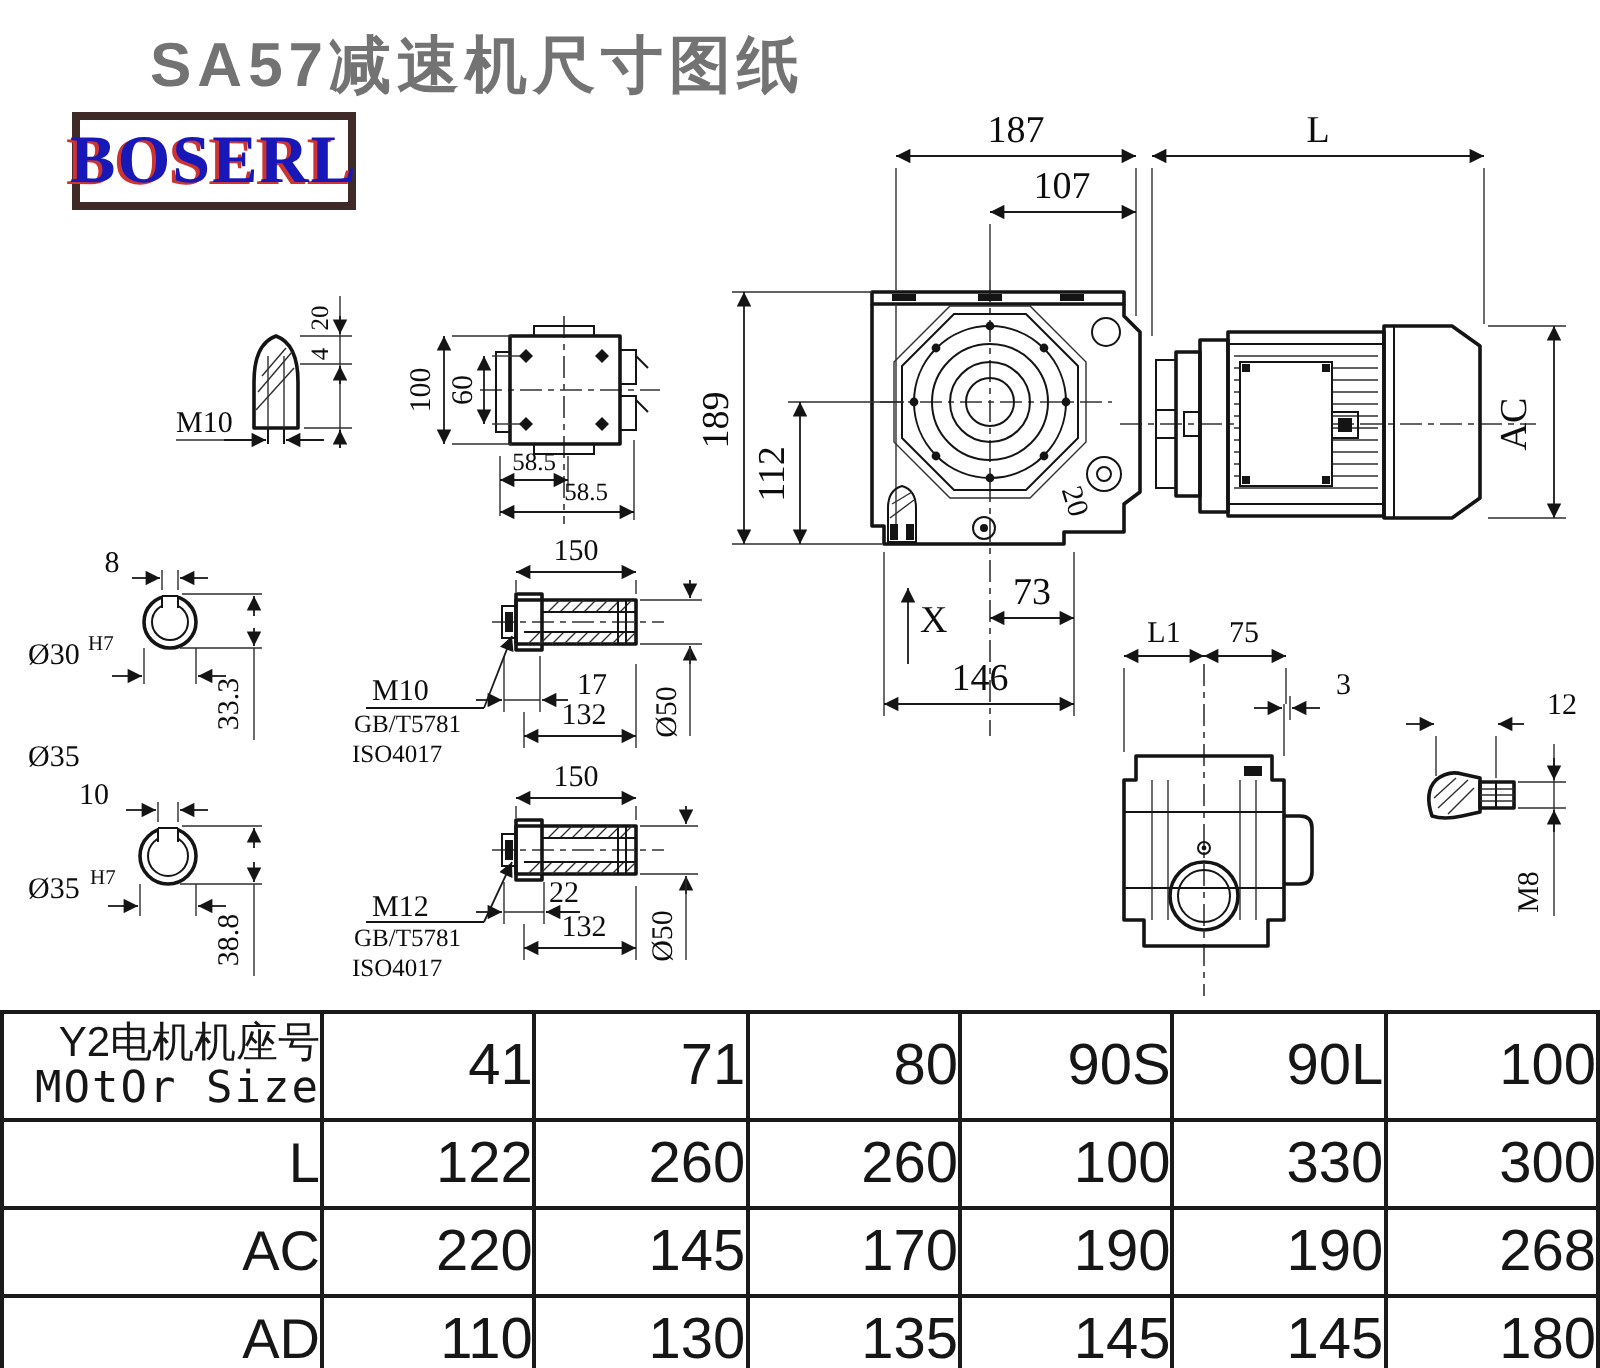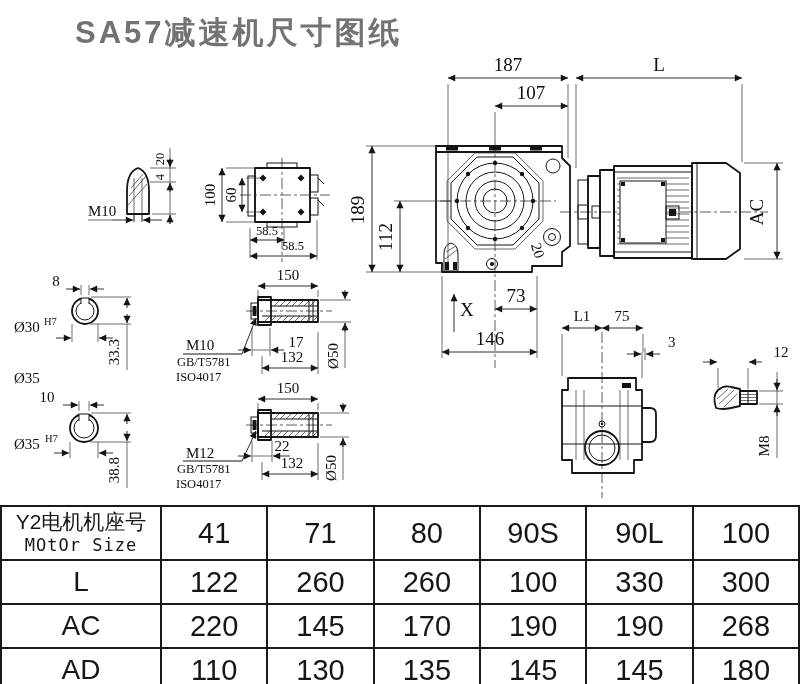--- a/index.html
+++ b/index.html
@@ -17,34 +17,37 @@
   svg .t{fill:none;stroke:#2e2e2e;stroke-width:0.7;}
   svg .d{fill:none;stroke:#1a1a1a;stroke-width:0.9;}
   svg .c{fill:none;stroke:#333;stroke-width:0.8;stroke-dasharray:11 3 3 3;}
   svg .f{fill:#141414;stroke:none;}
   svg text{font-family:"Liberation Serif",serif;fill:#0d0d0d;}
   svg .tx{font-size:19px;}
   svg .tm{font-size:15px;}
   svg .ts{font-size:12.5px;}
   #dimtable{position:absolute;left:0;top:505px;width:800px;height:179px;
         border-collapse:collapse;table-layout:fixed;}
-  #dimtable td{border:2px solid #1a1a1a;text-align:center;vertical-align:middle;
+  #dimtable td{border:2px solid #1a1a1a;text-align:right;vertical-align:middle;
         padding:0;font-size:29px;color:#161616;}
   #dimtable tr.hdr td{height:52px;}
   #dimtable tr.r td{height:42px;}
   #dimtable td.lab{font-size:28px;}
   .cellcn{font-size:21px;line-height:24px;font-weight:400;}
-  .cellen{font-size:17px;line-height:22px;font-family:"DejaVu Sans Mono",monospace;letter-spacing:1px;}
+  .cellen{font-size:22px;line-height:22px;font-family:"DejaVu Sans Mono",monospace;letter-spacing:1px;}
 </style>
 </head>
 <body>
 
 <div id="page">
 
   <div id="title">SA57减速机尺寸图纸</div>
+  <div id="logo">
+    <span>BOSERL</span>
+  </div>
 
   <svg width="800" height="505" viewBox="0 0 800 505">
     <defs>
       <marker id="ar" viewBox="0 0 10 10" refX="10" refY="5" markerWidth="10" markerHeight="8" orient="auto-start-reverse">
         <path d="M0,0 L10,5 L0,10 Z" fill="#141414"></path>
       </marker>
     </defs>
 
     <g>
       <path class="c" d="M440,201 H556"></path>

